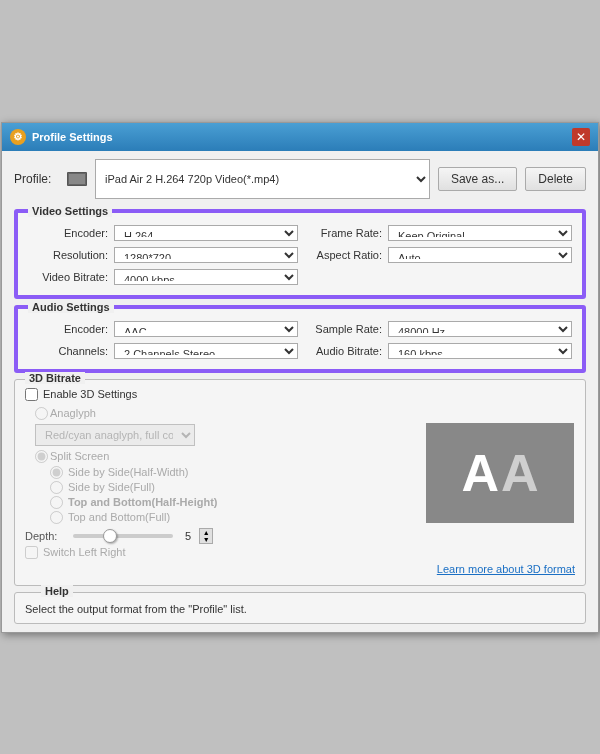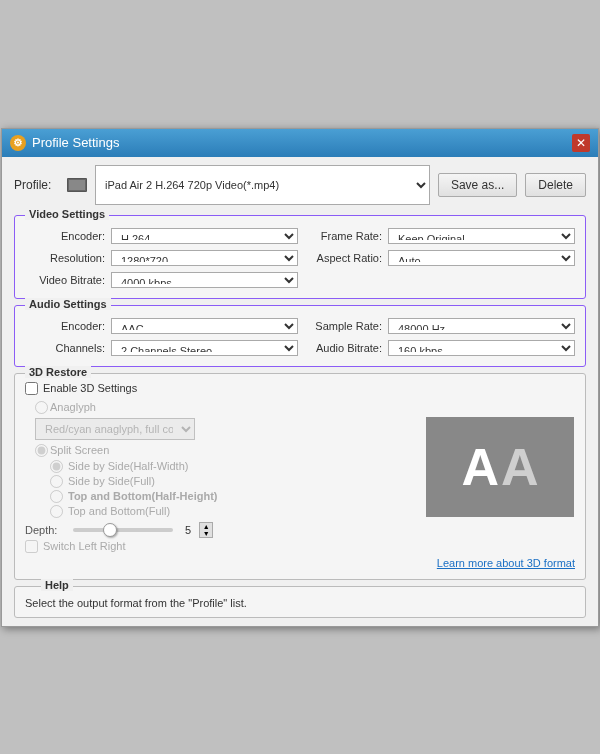--- a/index.html
+++ b/index.html
@@ -42,22 +42,22 @@
       background: #e8a020;
       border-radius: 50%;
       display: flex;
       align-items: center;
       justify-content: center;
       font-size: 10px;
       color: white;
       font-weight: bold;
     }
     .title-text {
-      font-size: 13px;
-      font-weight: normal;
+      font-size: 11px;
+      font-weight: bold;
     }
     .close-btn {
       background: #c0392b;
       border: none;
       color: white;
       width: 18px;
       height: 18px;
       cursor: pointer;
       font-size: 12px;
       display: flex;
@@ -100,21 +100,21 @@
       padding: 3px 12px;
       border: 1px solid #aaa;
       background: linear-gradient(to bottom, #f5f5f5, #e0e0e0);
       cursor: pointer;
       font-size: 12px;
       height: 24px;
       color: #333;
       border-radius: 2px;
     }
     .section-box {
-      border: 1px solid #8b5cf6;
+      border: 4px solid #8b5cf6;
       border-radius: 3px;
       padding: 8px 10px 10px;
       position: relative;
       background: #f5f5f5;
     }
     .section-title {
       position: absolute;
       top: -8px;
       left: 10px;
       background: #f0f0f0;
@@ -439,21 +439,21 @@
             <span class="field-label">Audio Bitrate:</span>
             <select class="field-select">
               <option value="160 kbps">160 kbps</option>
             </select>
           </div>
         </div>
       </div>
     </div>
 
     <div class="settings-3d">
-      <span class="settings-3d-title">3D Restore</span>
+      <span class="settings-3d-title">3D Bitrate</span>
 
       <div style="display:flex; gap:8px;">
         <div class="left-3d">
 
           <div class="checkbox-row">
             <input type="checkbox" id="enable3d" style="">
             <label for="enable3d" style="font-size:11px; color:#333;">Enable 3D Settings</label>
           </div>
 
           <div class="radio-row">

